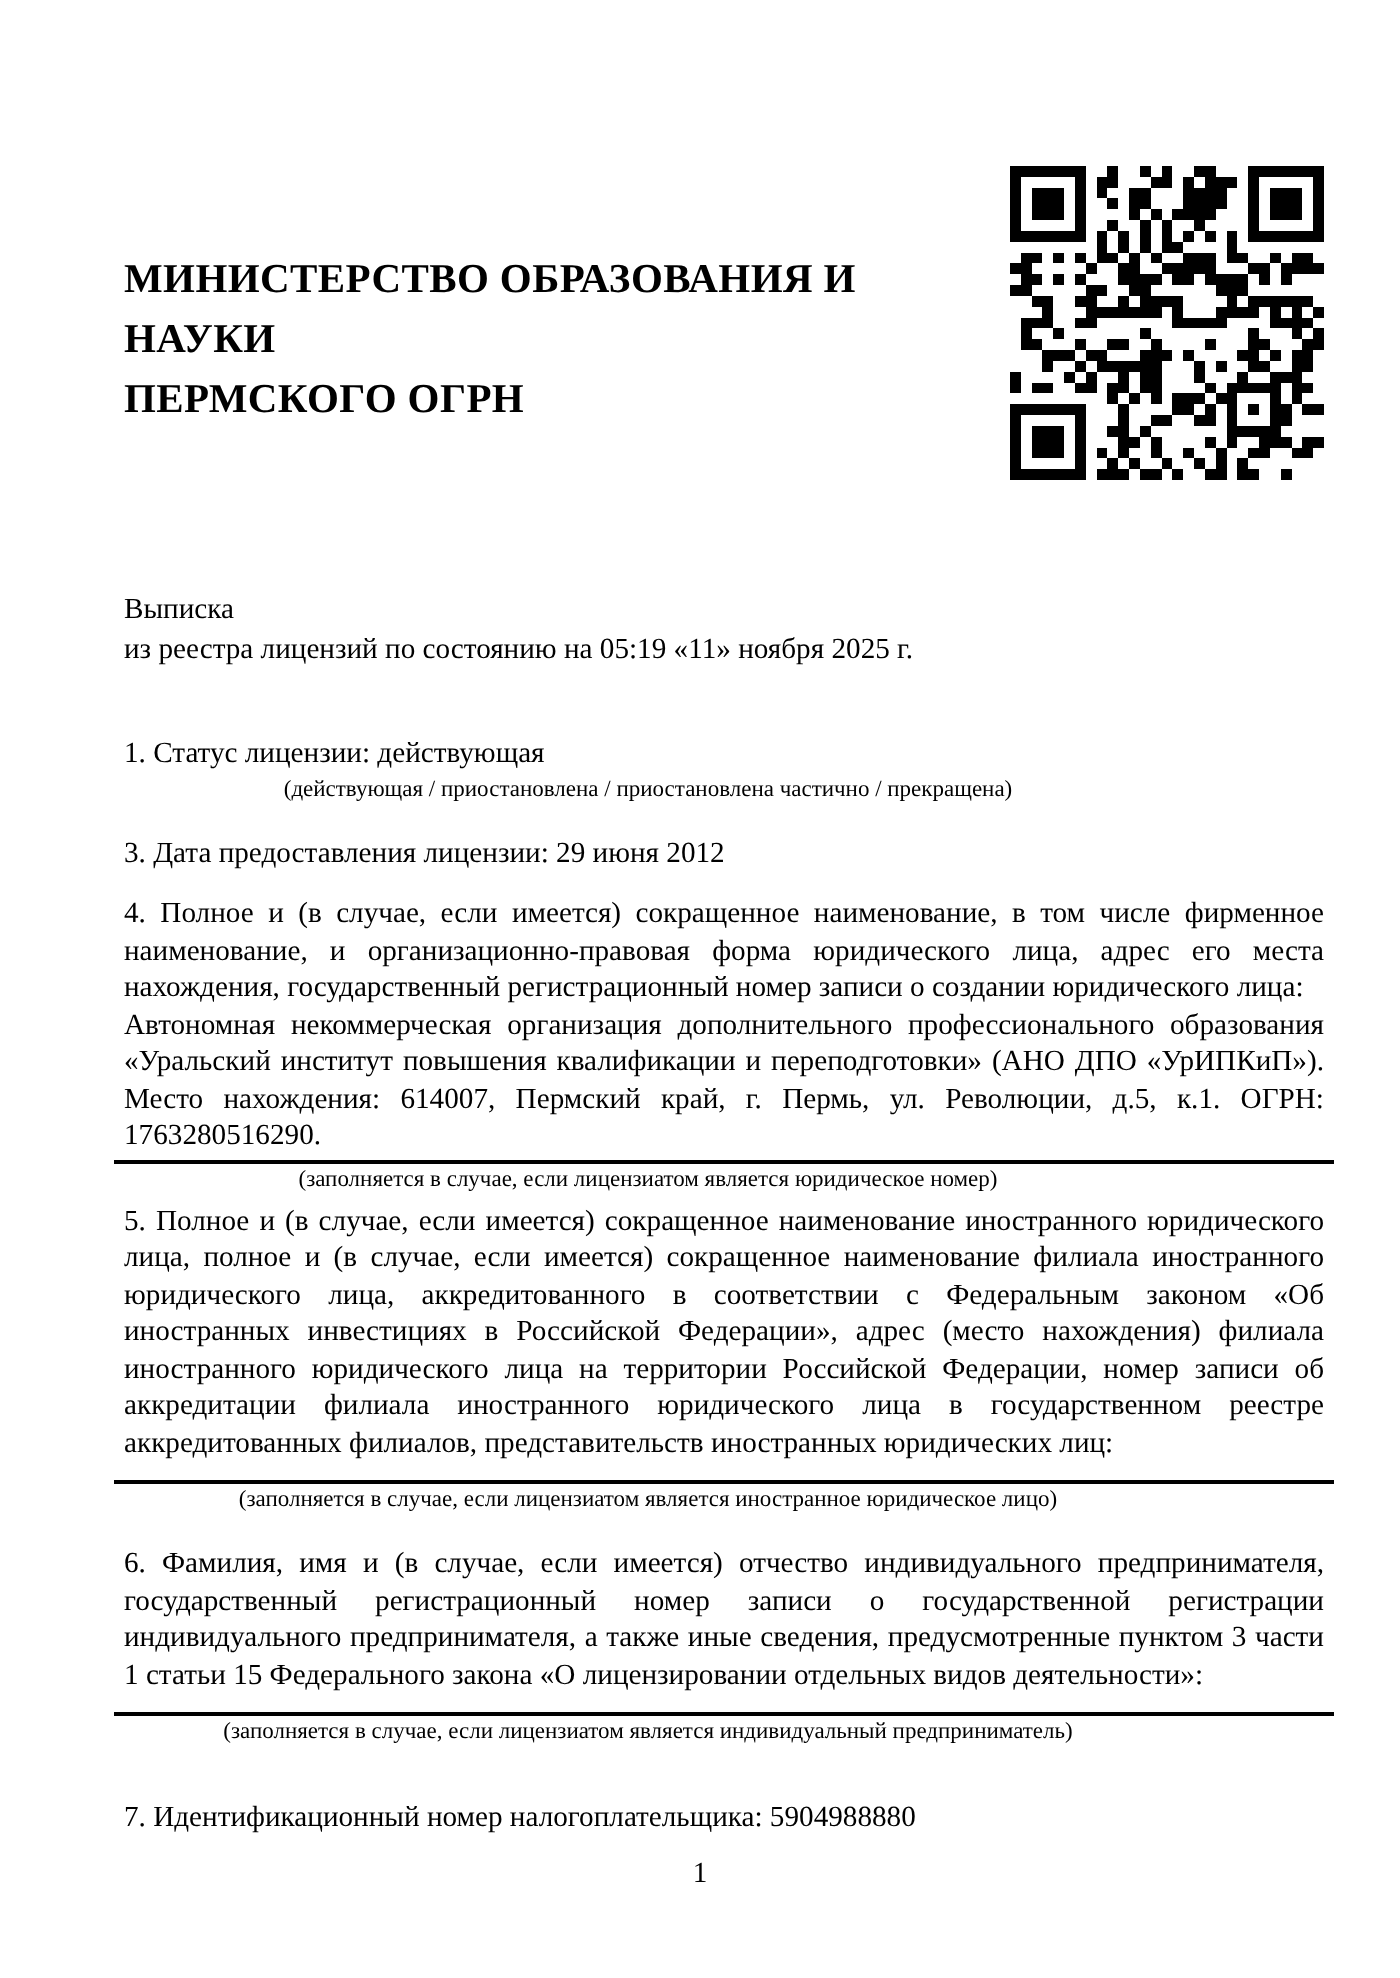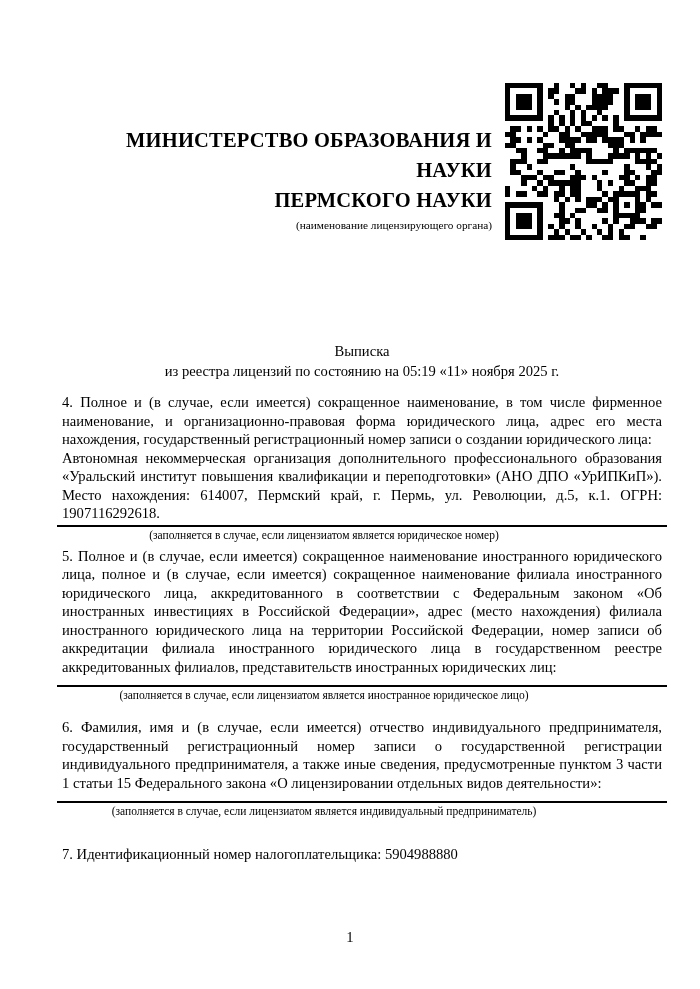--- a/index.html
+++ b/index.html
@@ -12,21 +12,21 @@
     padding: 0 38px 0 62px;
     font-family: "Liberation Serif", "DejaVu Serif", serif;
     font-size: 14.6px;
     line-height: 18.5px;
     color: #000000;
     overflow: hidden;
   }
   .ministry-header {
     margin-top: 125px;
     width: 430px;
-    text-align: right;
+    text-align: left;
   }
   .org-name {
     font-weight: bold;
     font-size: 20.5px;
     line-height: 30px;
     letter-spacing: 0.2px;
   }
   .org-caption {
     font-size: 11.3px;
     line-height: 14px;
@@ -34,22 +34,21 @@
   }
   .qr {
     position: absolute;
     left: 505px;
     top: 83px;
     width: 157px;
     height: 157px;
   }
   .qr svg { display: block; width: 157px; height: 157px; }
   .doc-title {
-    margin-top: 109px;
-    text-align: center;
+    margin-top: 80px;
     line-height: 20px;
   }
   .item { margin-top: 13px; }
   .item p { margin: 0; }
   .just { text-align: justify; }
   .item-note {
     font-size: 11.5px;
     line-height: 15px;
     text-align: center;
     margin-top: 1px;
@@ -77,23 +76,22 @@
   }
 </style>
 </head>
 <body>
 
 <div class="page">
 
   <div class="ministry-header">
     <div class="org-name">
       <div>МИНИСТЕРСТВО ОБРАЗОВАНИЯ И НАУКИ</div>
-      <div>ПЕРМСКОГО НАУКИ</div>
+      <div>ПЕРМСКОГО ОГРН</div>
     </div>
-    <div class="org-caption">(наименование лицензирующего органа)</div>
   </div>
 
   <div class="qr">
     <svg id="qr-svg" viewBox="0 0 29 29" shape-rendering="crispEdges" xmlns="http://www.w3.org/2000/svg">
         <rect x="0" y="0" width="1" height="1" fill="#000000"></rect>
         <rect x="1" y="0" width="1" height="1" fill="#000000"></rect>
         <rect x="2" y="0" width="1" height="1" fill="#000000"></rect>
         <rect x="3" y="0" width="1" height="1" fill="#000000"></rect>
         <rect x="4" y="0" width="1" height="1" fill="#000000"></rect>
         <rect x="5" y="0" width="1" height="1" fill="#000000"></rect>
@@ -489,26 +487,33 @@
         <rect x="22" y="28" width="1" height="1" fill="#000000"></rect>
         <rect x="25" y="28" width="1" height="1" fill="#000000"></rect>
       </svg>
   </div>
 
   <div class="doc-title">
     <div>Выписка</div>
     <div>из реестра лицензий по состоянию на 05:19 «11» ноября 2025 г.</div>
   </div>
 
-
-
+  <div class="item mt-item1">
+    <p>1. Статус лицензии: действующая</p>
+    <div class="item-note">(действующая / приостановлена / приостановлена частично / прекращена)</div>
+  </div>
+
+
+  <div class="item mt-item3">
+    <p>3. Дата предоставления лицензии: 29 июня 2012</p>
+  </div>
 
   <div class="item mt-item4">
     <p class="just">4. Полное и (в случае, если имеется) сокращенное наименование, в том числе фирменное наименование, и организационно-правовая форма юридического лица, адрес его места нахождения, государственный регистрационный номер записи о создании юридического лица:</p>
-    <p class="just">Автономная некоммерческая организация дополнительного профессионального образования «Уральский институт повышения квалификации и переподготовки» (АНО ДПО «УрИПКиП»). Место нахождения: 614007, Пермский край, г. Пермь, ул. Революции, д.5, к.1. ОГРН: 1907116292618.</p>
+    <p class="just">Автономная некоммерческая организация дополнительного профессионального образования «Уральский институт повышения квалификации и переподготовки» (АНО ДПО «УрИПКиП»). Место нахождения: 614007, Пермский край, г. Пермь, ул. Революции, д.5, к.1. ОГРН: 1763280516290.</p>
     <div class="rule"></div>
     <div class="item-note">(заполняется в случае, если лицензиатом является юридическое номер)</div>
   </div>
 
   <div class="item mt-item5">
     <p class="just">5. Полное и (в случае, если имеется) сокращенное наименование иностранного юридического лица, полное и (в случае, если имеется) сокращенное наименование филиала иностранного юридического лица, аккредитованного в соответствии с Федеральным законом «Об иностранных инвестициях в Российской Федерации», адрес (место нахождения) филиала иностранного юридического лица на территории Российской Федерации, номер записи об аккредитации филиала иностранного юридического лица в государственном реестре аккредитованных филиалов, представительств иностранных юридических лиц:</p>
     <div class="blank-line"></div>
     <div class="rule"></div>
     <div class="item-note">(заполняется в случае, если лицензиатом является иностранное юридическое лицо)</div>
   </div>

